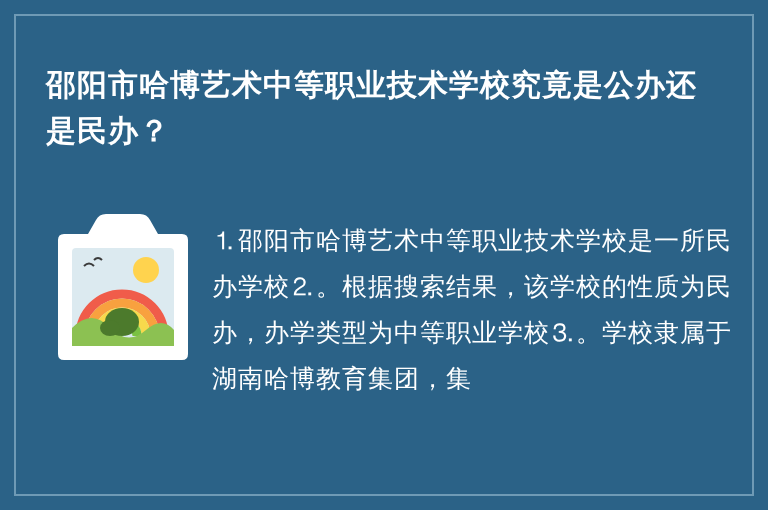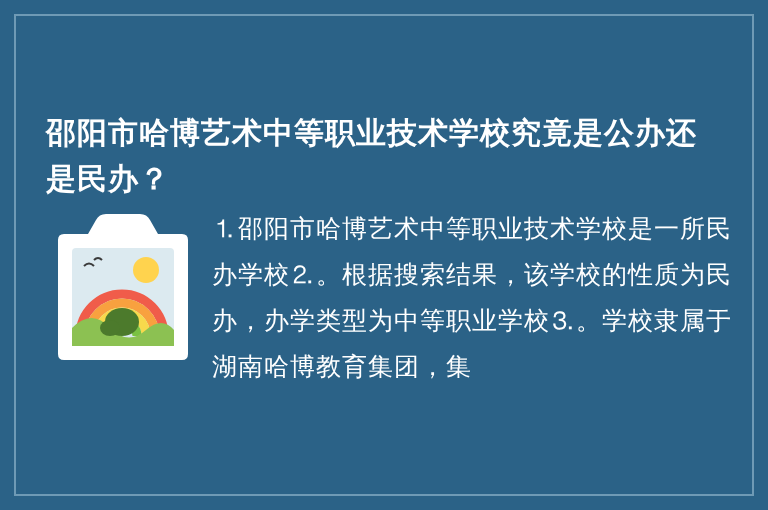--- a/index.html
+++ b/index.html
@@ -34,36 +34,35 @@
     position: absolute;
     left: 46px;
     top: 62px;
     width: 680px;
     color: #ffffff;
     font-size: 30px;
     font-weight: bold;
     line-height: 46px;
     letter-spacing: 1px;
     font-family: "DejaVu Sans", "Liberation Sans", sans-serif;
-    margin-top: 48px;
   }
   .thumb {
     position: absolute;
     left: 50px;
     top: 204px;
     width: 145px;
     height: 160px;
   }
   .thumb svg {
     display: block;
   }
   .body-text {
     position: absolute;
     left: 212px;
-    top: 206px;
+    top: 218px;
     width: 520px;
     color: #ffffff;
     font-size: 25px;
     line-height: 46px;
     letter-spacing: 1px;
     font-family: "DejaVu Sans", "Liberation Sans", sans-serif;
     white-space: pre-wrap;
     word-break: break-all;
   }
 </style>

